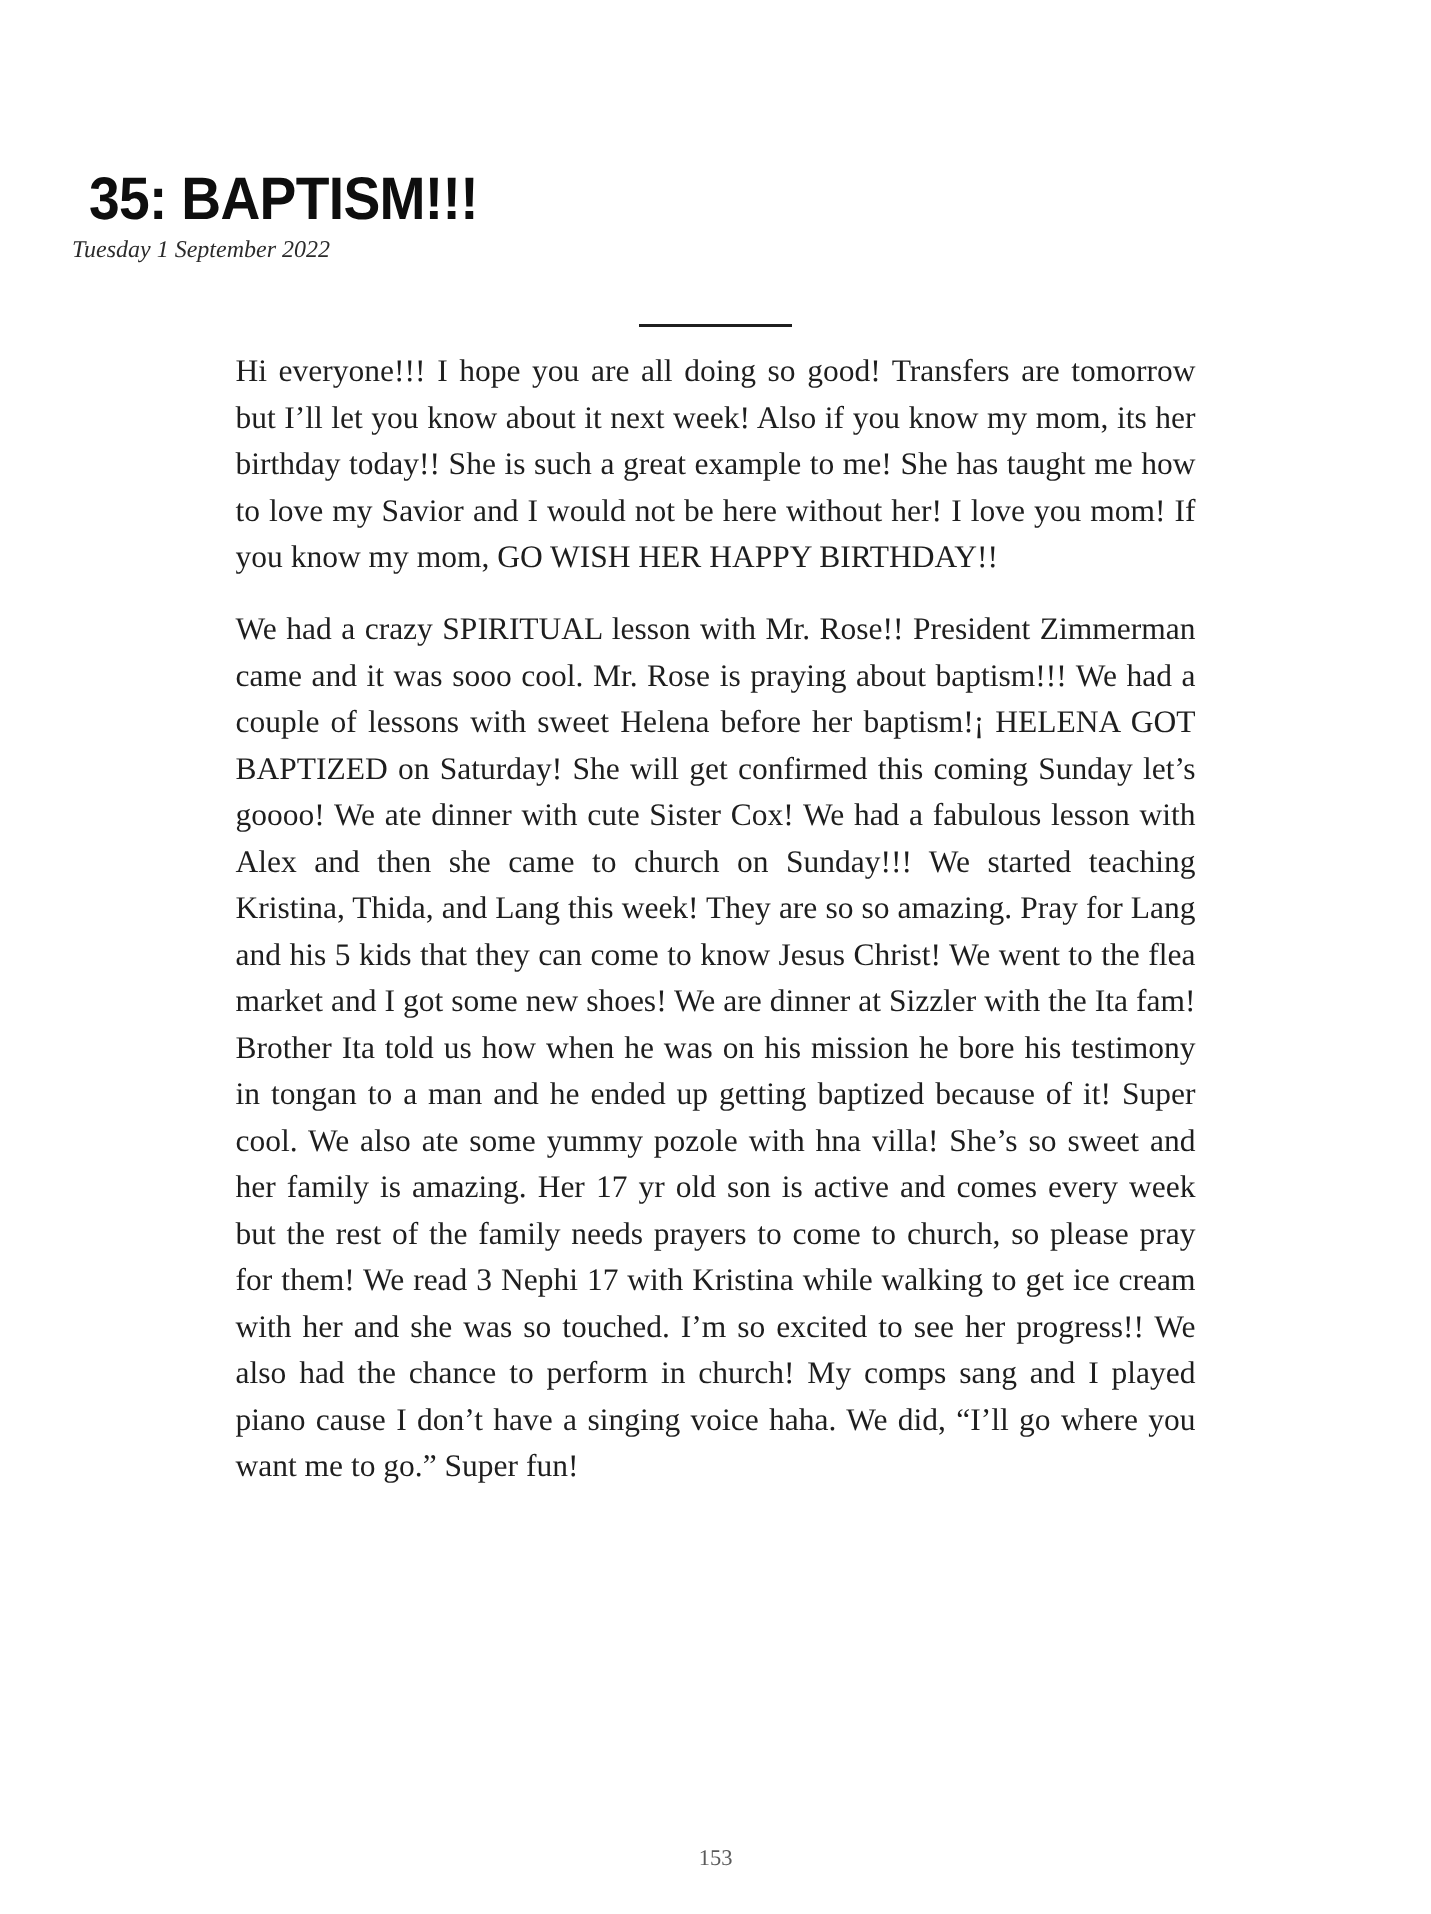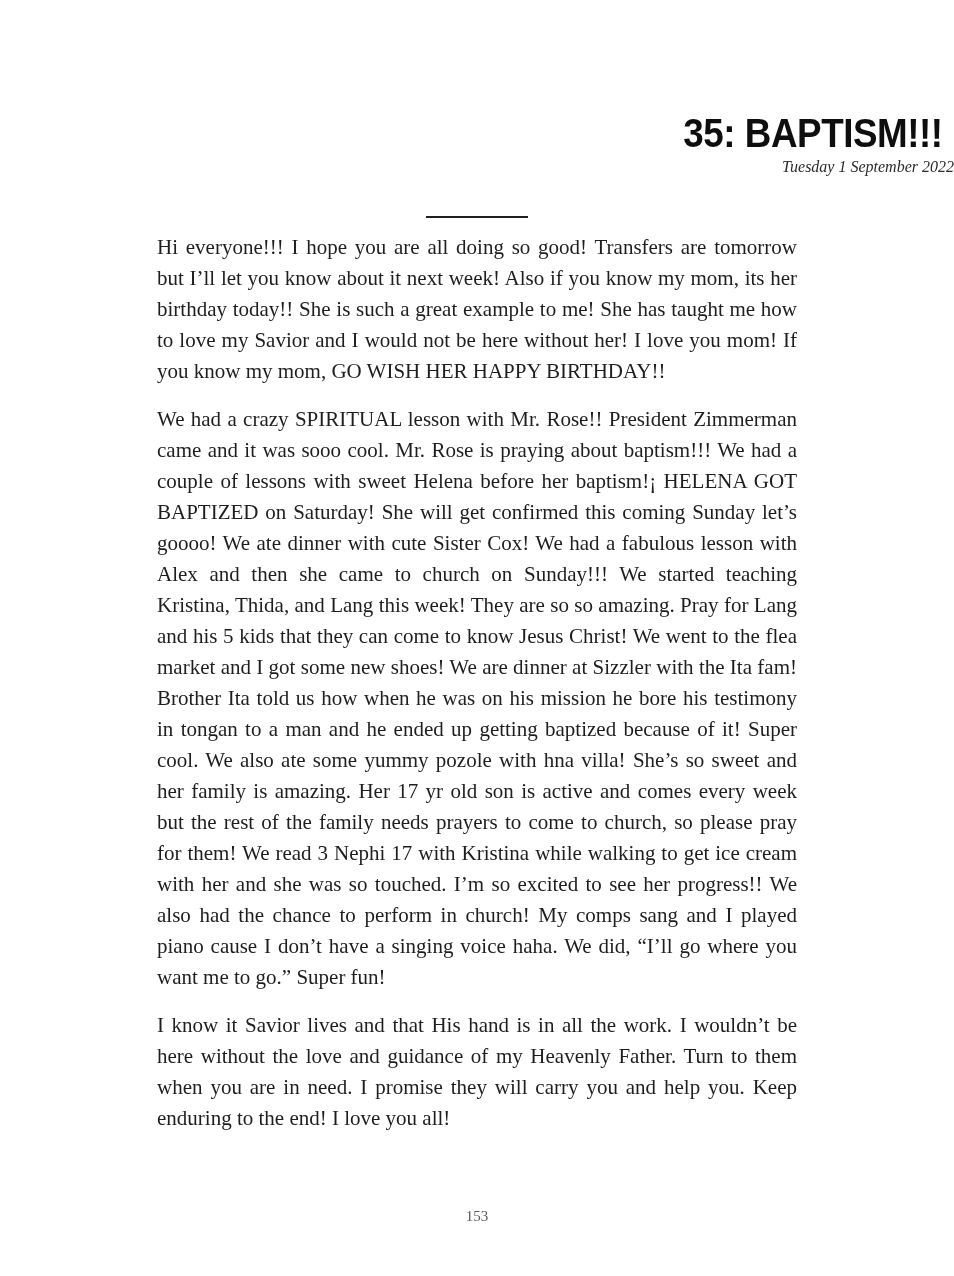--- a/index.html
+++ b/index.html
@@ -11,21 +11,21 @@
     position: relative;
     width: 954px;
     height: 1276px;
     background: #ffffff;
     overflow: hidden;
     font-family: "Liberation Serif", serif;
     color: #1c1c1c;
   }
   .header {
     padding-top: 112px;
-    text-align: right;
+    text-align: left;
     padding-left: 48px;
   }
   .title {
     display: inline-block;
     font-family: "Liberation Sans", sans-serif;
     font-weight: 700;
     font-size: 40px;
     line-height: 1.05;
     color: #0e0e0e;
     letter-spacing: -0.5px;
@@ -52,21 +52,21 @@
     font-size: 21px;
     line-height: 31px;
     text-align: justify;
     color: #1e1e1e;
   }
   .content p {
     margin: 0 0 17px 0;
   }
   .page-number {
     position: absolute;
-    bottom: 51px;
+    bottom: 28px;
     left: 0;
     width: 100%;
     text-align: center;
     font-size: 15px;
     color: #5a5a5a;
     font-family: "Liberation Serif", serif;
   }
 </style>
 </head>
 <body>
@@ -75,17 +75,16 @@
   <div class="header">
     <h1 class="title">35: BAPTISM!!!</h1>
     <div class="date">Tuesday 1 September 2022</div>
   </div>
 
   <hr class="divider">
 
   <div class="content">
     <p>Hi everyone!!! I hope you are all doing so good! Transfers are tomorrow but I’ll let you know about it next week! Also if you know my mom, its her birthday today!! She is such a great example to me! She has taught me how to love my Savior and I would not be here without her! I love you mom! If you know my mom,  GO WISH HER HAPPY BIRTHDAY!!</p>
     <p>We had a crazy SPIRITUAL lesson with Mr. Rose!! President Zimmerman came and it was sooo cool. Mr. Rose is praying about baptism!!! We had a couple of lessons with sweet Helena before her baptism!¡ HELENA GOT BAPTIZED on Saturday! She will get confirmed this coming Sunday let’s goooo! We ate dinner with cute Sister Cox! We had a fabulous lesson with Alex and then she came to church on Sunday!!! We started teaching Kristina, Thida, and Lang this week! They are so so amazing. Pray for Lang and his 5 kids that they can come to know Jesus Christ! We went to the flea market and I got some new shoes! We are dinner at Sizzler with the Ita fam! Brother Ita told us how when he was on his mission he bore his testimony in tongan to a man and he ended up getting baptized because of it! Super cool.  We also ate some yummy pozole with hna villa! She’s so sweet and her family is amazing. Her 17 yr old son is active and comes every week but the rest of the family needs prayers to come to church, so please pray for them! We read 3 Nephi 17 with Kristina while walking to get ice cream with her and she was so touched. I’m so excited to see her progress!! We also had the chance to perform in church! My comps sang and I played piano cause I don’t have a singing voice haha. We did, “I’ll go where you want me to go.” Super fun!</p>
-    <p>I know it Savior lives and that His hand is in all the work. I wouldn’t be here without the love and guidance of my Heavenly Father. Turn to them when you are in need. I promise they will carry you and help you. Keep enduring to the end! I love you all!</p>
   </div>
 
   <div class="page-number">153</div>
 </div>
 
 </body></html>

